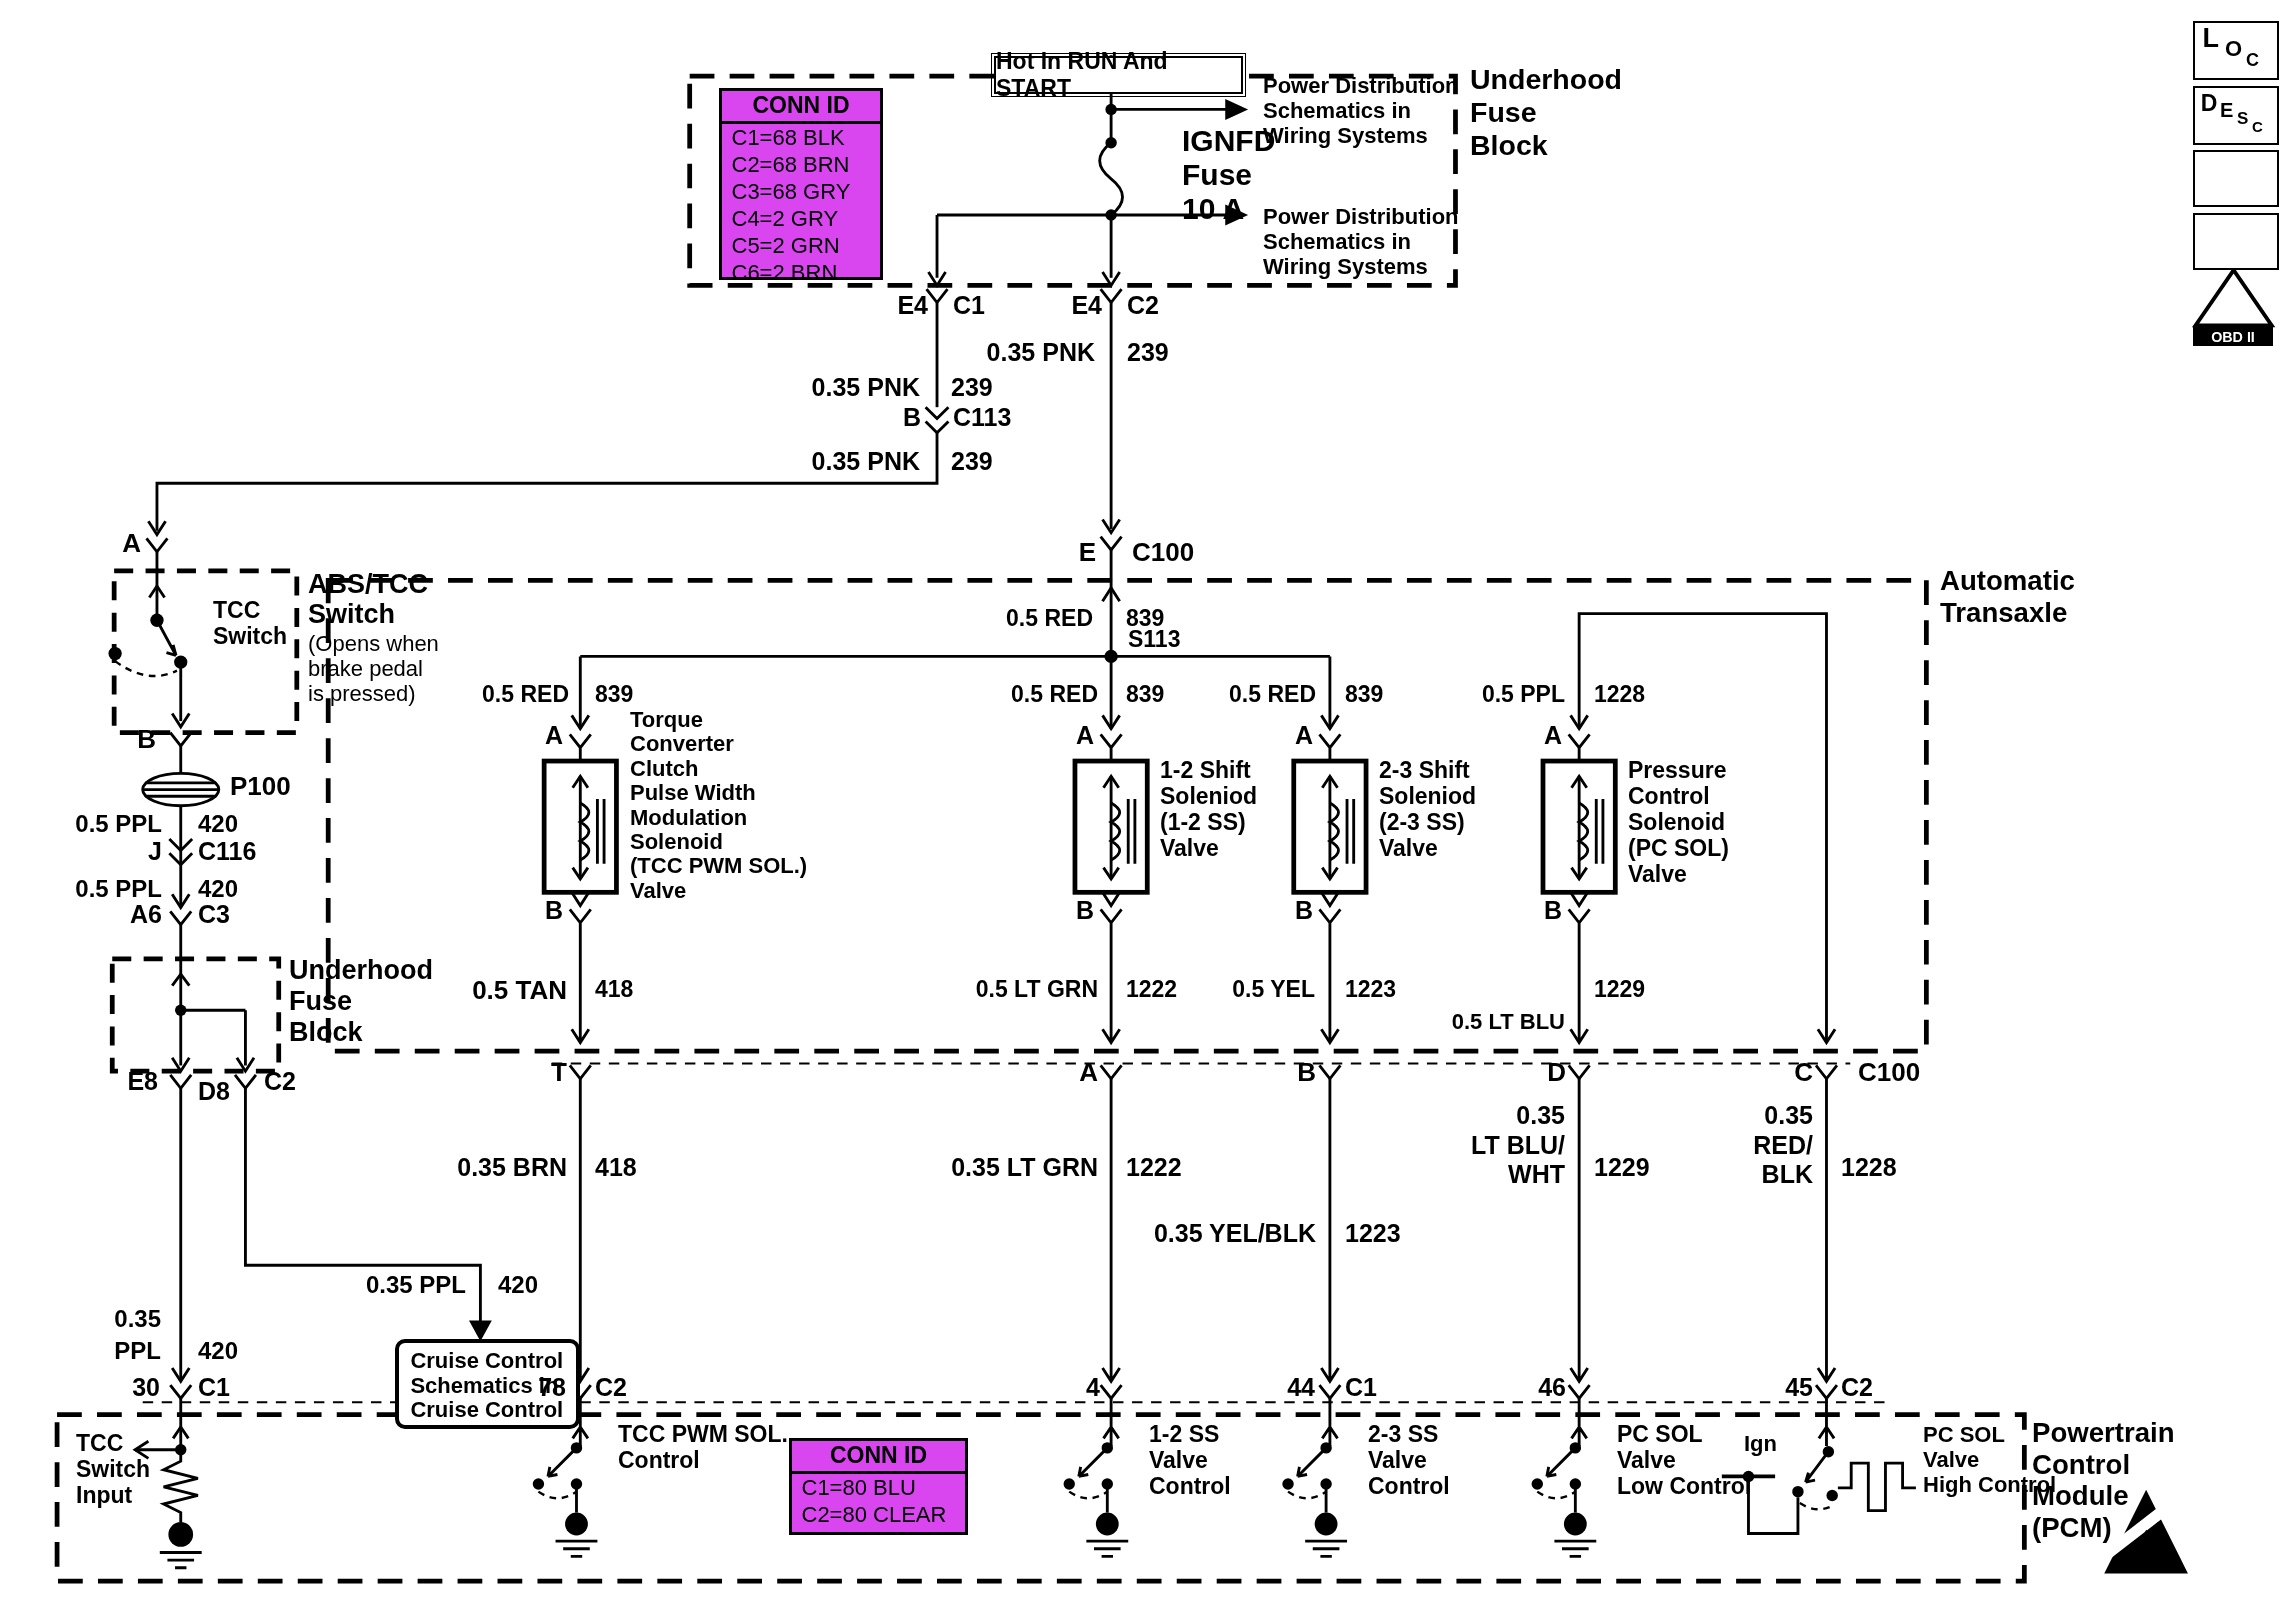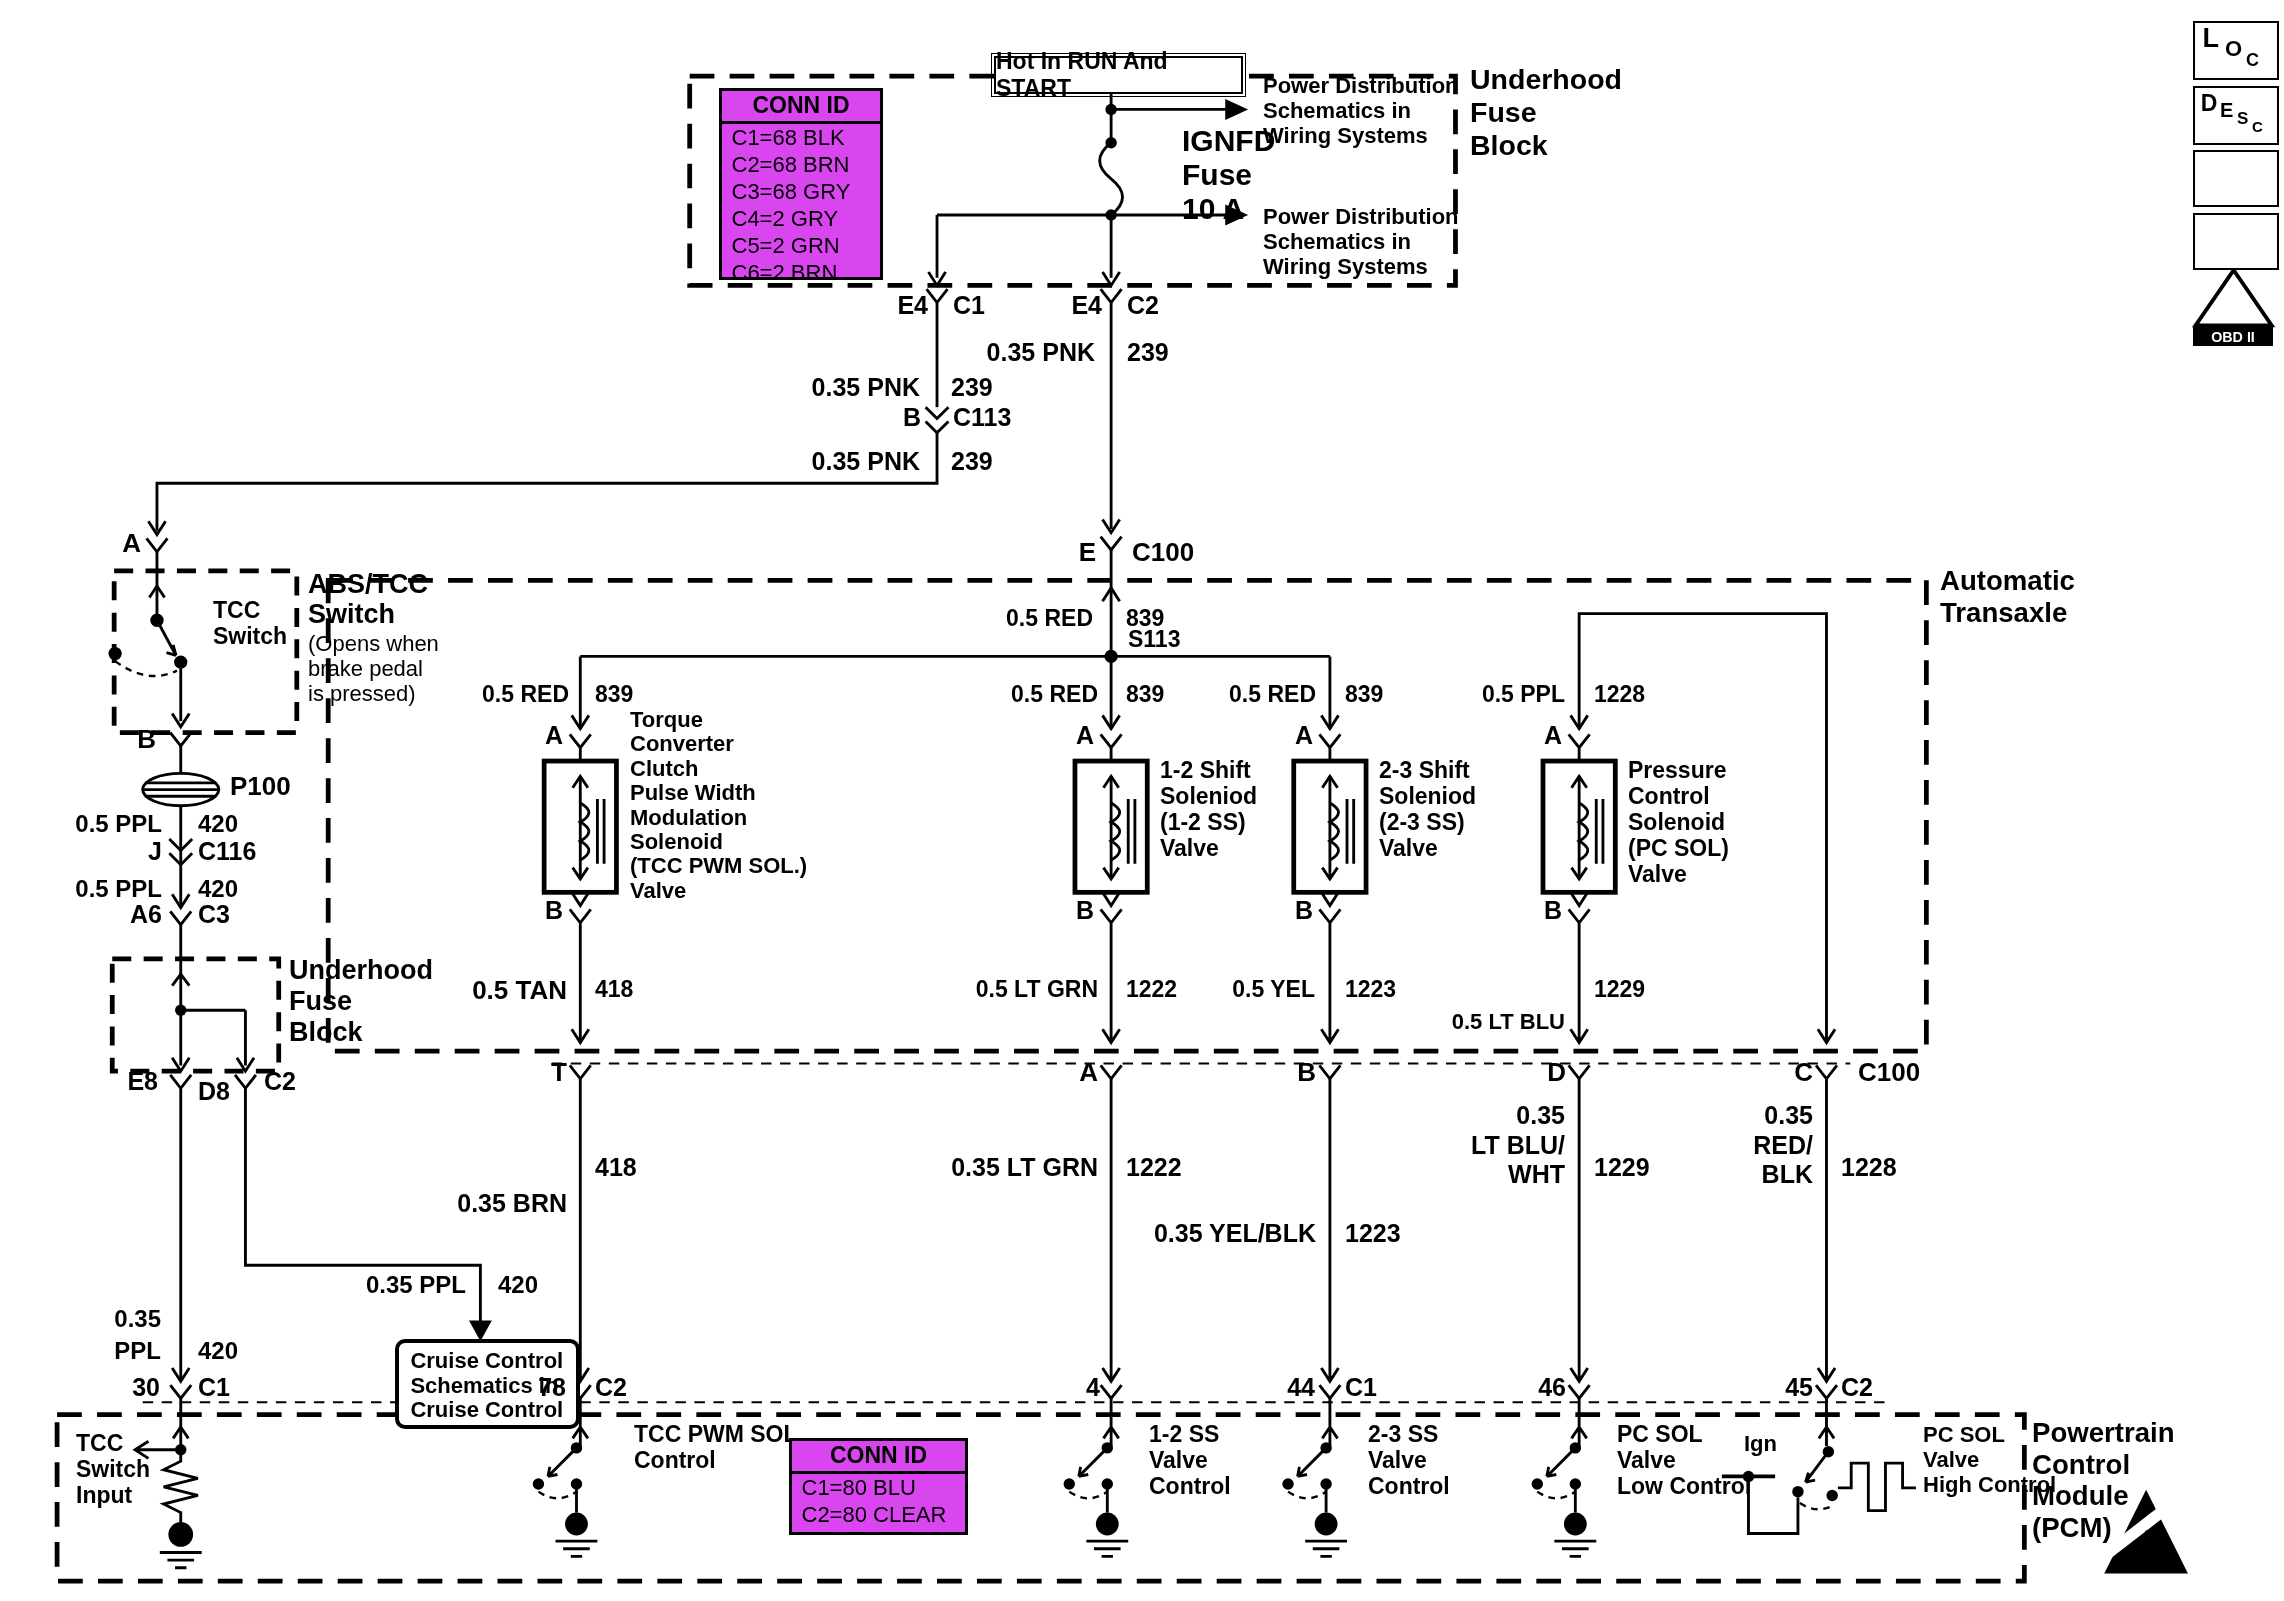--- a/index.html
+++ b/index.html
@@ -416,21 +416,21 @@
 <div class="lb ra" style="left:1415px;top:1010px;width:150px;font-size:22px;">0.5 LT BLU</div>
 <div class="lb" style="left:1594px;top:976px;font-size:23px;">1229</div>
 
 <div class="lb b ra" style="left:525px;top:1058px;width:42px;font-size:26px;">T</div>
 <div class="lb b ra" style="left:1056px;top:1058px;width:42px;font-size:26px;">A</div>
 <div class="lb b ra" style="left:1274px;top:1058px;width:42px;font-size:26px;">B</div>
 <div class="lb b ra" style="left:1524px;top:1058px;width:42px;font-size:26px;">D</div>
 <div class="lb b ra" style="left:1771px;top:1058px;width:42px;font-size:26px;">C</div>
 <div class="lb b" style="left:1858px;top:1058px;font-size:26px;">C100</div>
 
-<div class="lb ra" style="left:422px;top:1153px;width:145px;margin-top:36px;">0.35 BRN</div>
+<div class="lb ra" style="left:422px;top:1153px;width:145px;">0.35 BRN</div>
 <div class="lb" style="left:595px;top:1153px;">418</div>
 <div class="lb ra" style="left:915px;top:1153px;width:183px;">0.35 LT GRN</div>
 <div class="lb" style="left:1126px;top:1153px;">1222</div>
 <div class="lb ra" style="left:1107px;top:1219px;width:209px;">0.35 YEL/BLK</div>
 <div class="lb" style="left:1345px;top:1219px;">1223</div>
 <div class="lb ra" style="left:1453px;top:1101px;width:112px;line-height:1.18;">0.35
 LT BLU/
 WHT</div>
 <div class="lb" style="left:1594px;top:1153px;">1229</div>
 <div class="lb ra" style="left:1701px;top:1101px;width:112px;line-height:1.18;">0.35
@@ -443,21 +443,21 @@
 <div class="lb b ra" style="left:1058px;top:1373px;width:42px;">4</div>
 <div class="lb b ra" style="left:1233px;top:1373px;width:82px;">44</div>
 <div class="lb b" style="left:1345px;top:1373px;">C1</div>
 <div class="lb b ra" style="left:1480px;top:1373px;width:86px;">46</div>
 <div class="lb b ra" style="left:1727px;top:1373px;width:86px;">45</div>
 <div class="lb b" style="left:1841px;top:1373px;">C2</div>
 
 <div class="lb" style="left:76px;top:1430px;font-size:23px;">TCC
 Switch
 Input</div>
-<div class="lb" style="left:618px;top:1421px;font-size:23px;margin-left:16px;">TCC PWM SOL.
+<div class="lb" style="left:618px;top:1421px;font-size:23px;">TCC PWM SOL.
 Control</div>
 <div class="connid" style="left:789px;top:1438px;width:173px;height:91px;">
   <div class="hd">CONN ID</div>
   <div class="rw">C1=80 BLU</div>
   <div class="rw">C2=80 CLEAR</div>
 </div>
 <div class="lb" style="left:1149px;top:1421px;font-size:23px;">1-2 SS
 Valve
 Control</div>
 <div class="lb" style="left:1368px;top:1421px;font-size:23px;">2-3 SS

